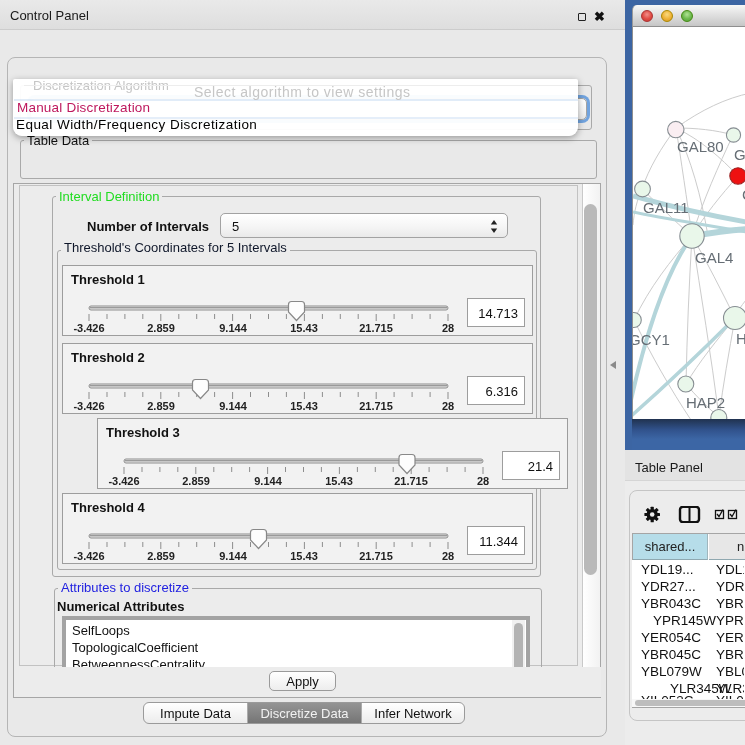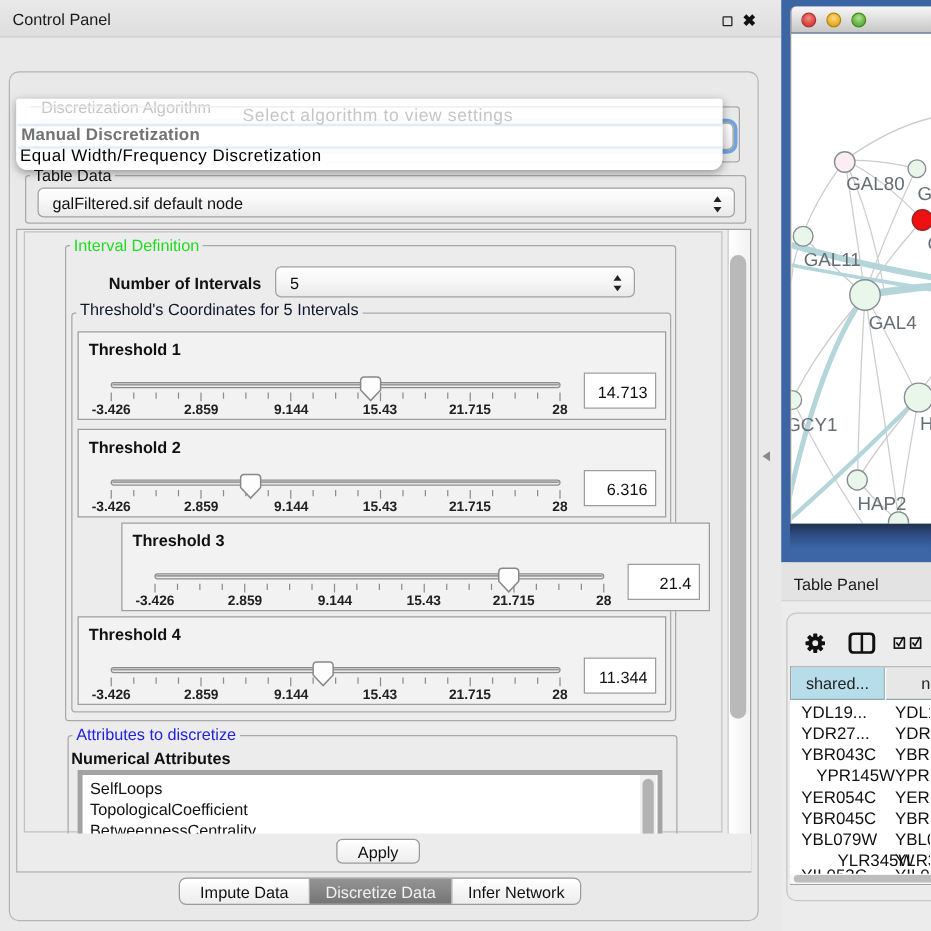--- a/index.html
+++ b/index.html
@@ -31,29 +31,20 @@
 
 
   <div class="abs" style="left:7px;top:57px;width:600px;height:680px;border:1px solid #b5b5b5;border-radius:8px;background:#e9e9e9;"></div>
 
   <div class="grp" style="left:20px;top:85px;width:572px;height:45px;"></div>
 
   <div class="combo" style="left:30px;top:98px;width:557px;height:22px;box-shadow:0 0 0 3px rgba(92,151,220,0.85);"></div>
 
   <div class="grp" style="left:20px;top:140px;width:577px;height:39px;"></div>
   <div class="grouplab" style="left:24px;top:133px;color:#111;">Table Data</div>
-  <div class="combo" style="left:30px;top:150px;width:558px;height:24px;">
-    <div class="ctext">galFiltered.sif default node</div>
-    <div class="arr" style="top:5px;">
-        <svg width="8" height="15" viewBox="0 0 8 15">
-          <path d="M4 1 L7.2 5.5 L0.8 5.5 Z" fill="#222"></path>
-          <path d="M4 14 L7.2 9.5 L0.8 9.5 Z" fill="#222"></path>
-        </svg>
-      </div>
-  </div>
 
   <div class="abs" style="left:13px;top:183px;width:588px;height:515px;border:1px solid #a6a6a6;background:#ececec;"></div>
 
   <div class="abs" style="left:14px;top:184px;width:568px;height:483px;overflow:hidden;background:#ececec;">
     <div class="abs" style="left:5px;top:1px;width:559px;height:481px;border:1px solid #c2c2c2;background:#ececec;"></div>
 
     <div class="grp" style="left:38px;top:12px;width:489px;height:381px;"></div>
     <div class="grouplab" style="left:42px;top:5px;color:#1fdc1f;background:#ececec;">Interval Definition</div>
 
     <div class="abs" style="left:73px;top:35px;font-size:13px;font-weight:bold;color:#111;">Number of Intervals</div>
@@ -248,21 +239,21 @@
     <div class="seg" style="left:217px;width:103px;">Infer Network</div>
   </div>
 
   <div class="abs" style="left:13px;top:79px;width:565px;height:57px;background:rgba(255,255,255,0.96);border-radius:2px 2px 9px 9px;box-shadow:0 2px 7px rgba(0,0,0,0.35);"></div>
   <div class="abs" style="left:33px;top:78px;font-size:13px;color:#c6c6c6;">Discretization Algorithm</div>
   <div class="abs" style="left:24px;top:85px;width:167px;height:1px;background:#ededed;"></div>
   <div class="abs" style="left:190px;top:85px;width:388px;height:1px;background:#ededed;"></div>
   <div class="abs" style="left:14px;top:99px;width:564px;height:2px;background:rgba(170,200,235,0.35);"></div>
   <div class="abs" style="left:14px;top:117px;width:564px;height:2px;background:rgba(170,200,235,0.30);"></div>
   <div class="abs" style="left:194px;top:84px;font-size:14px;letter-spacing:0.5px;color:#c6c6c6;">Select algorithm to view settings</div>
-  <div class="abs" style="left:17px;top:100px;font-size:13.5px;letter-spacing:0.2px;font-weight:bold;color:#737373;">Manual Discretization</div>
+  <div class="abs" style="left:17px;top:100px;font-size:13.5px;letter-spacing:0.2px;font-weight:normal;color:#be185d;">Manual Discretization</div>
   <div class="abs" style="left:16px;top:117px;font-size:13.5px;letter-spacing:0.45px;color:#000;">Equal Width/Frequency Discretization</div>
 
   <div class="abs" style="left:610px;top:361px;width:0;height:0;border-top:4px solid transparent;border-bottom:4px solid transparent;border-right:6px solid #8a8a8a;"></div>
 
   <div class="abs" style="left:625px;top:0;width:120px;height:450px;background:#3c65a3;"></div>
 
   <div class="abs" style="left:632px;top:5px;width:113px;height:22px;background:linear-gradient(#f7f7f7,#c6c6c6);border-bottom:1px solid #8f8f8f;border-left:1px solid #999;border-radius:5px 0 0 0;"></div>
   <div class="abs" style="left:641px;top:10px;width:12px;height:12px;border-radius:6px;background:radial-gradient(circle at 50% 35%,#f08f8a,#e04a43 55%,#c03a35);border:0.5px solid #a33;"></div>
   <div class="abs" style="left:661px;top:10px;width:12px;height:12px;border-radius:6px;background:radial-gradient(circle at 50% 35%,#f8d97f,#efb236 55%,#cf9426);border:0.5px solid #a80;"></div>
   <div class="abs" style="left:681px;top:10px;width:12px;height:12px;border-radius:6px;background:radial-gradient(circle at 50% 35%,#b0e295,#6cb84c 55%,#55a23c);border:0.5px solid #481;"></div>

